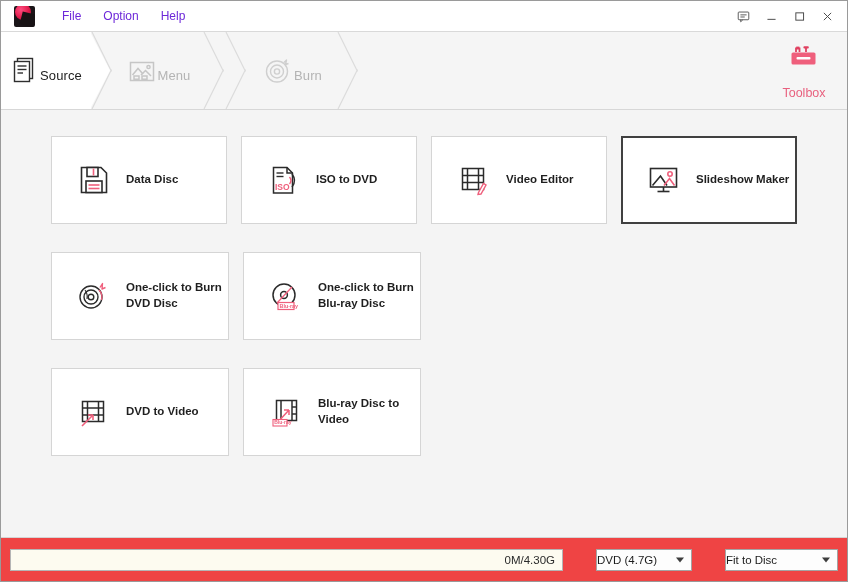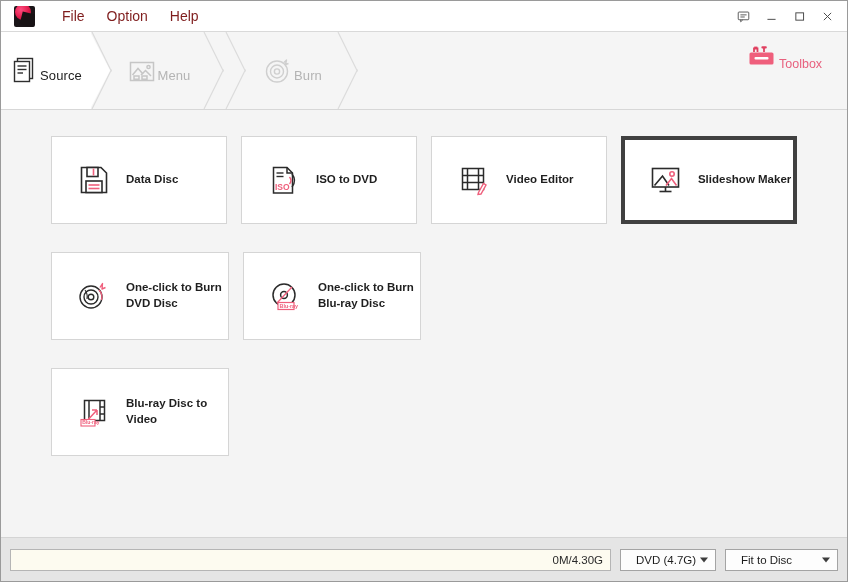--- a/index.html
+++ b/index.html
@@ -46,21 +46,21 @@
   }
   .logo::after {
     content: ""; position: absolute;
     width: 14px; height: 13px;
     left: 7px; top: 7px;
     background: #171214;
     transform: rotate(14deg);
   }
   .menubar { display: flex; align-items: center; margin-left: 16px; }
   .menu-item {
-    font-size: 14px; color: #7f1d1d;
+    font-size: 12px; color: #6d28d9;
     padding: 4px 11px; cursor: default;
     white-space: nowrap;
   }
   .wincontrols {
     position: absolute; right: 8px; top: 0;
     height: 30px; display: flex; align-items: center; gap: 4px;
   }
   .wc {
     width: 24px; height: 22px;
     display: flex; align-items: center; justify-content: center;
@@ -102,22 +102,22 @@
   }
   .chev svg { position: absolute; left: 0; top: 0; }
   .step-icon { height: 34px; display: flex; align-items: flex-end; }
   .step-label {
     font-size: 13px; margin-top: 9px; color: #b4b4b4;
     letter-spacing: .1px;
   }
   .step.active .step-label { color: #1d1d1d; }
 
   .toolbox {
-    position: absolute; right: 24px; top: 10px;
-    width: 78px; display: flex; flex-direction: row;
+    position: absolute; right: 4px; top: 10px;
+    width: 78px; display: flex; flex-direction: column;
     align-items: center; cursor: default;
   }
   .toolbox-label {
     font-size: 12.5px; color: #e8607e; margin-top: 8px;
   }
 
   
   .main {
     flex: 1 1 auto;
     background: #f4f4f4;
@@ -134,37 +134,37 @@
     width: 178px; height: 88px;
     background: #ffffff;
     border: 1px solid #d5d5d5;
     box-sizing: border-box;
     display: flex; align-items: center;
     padding-left: 22px;
     cursor: default;
     position: relative;
   }
   .card.selected {
-    border: 4px solid #404040;
+    border: 2px solid #404040;
     padding-left: 21px;
   }
   .card-icon {
     width: 40px; flex: 0 0 40px;
     display: flex; align-items: flex-start; justify-content: center;
   }
   .card-label {
     font-size: 11.5px; font-weight: bold; color: #1f1f1f;
     margin-left: 12px; line-height: 1.35;
     white-space: pre-line;
   }
 
   
   .statusbar {
     height: 44px; flex: 0 0 44px;
-    background: #e5e5e5;
+    background: #ef4444;
     border-top: 1px solid #d4d4d4;
     display: flex; align-items: center;
     padding: 0 9px;
     box-sizing: border-box;
     gap: 9px;
   }
   .capacity {
     flex: 1 1 auto; height: 22px;
     background: #fdfbf0;
     border: 1px solid #b5b5b5;
@@ -172,22 +172,23 @@
     display: flex; align-items: center; justify-content: flex-end;
     padding-right: 7px;
     font-size: 11.5px; color: #2a2a2a;
   }
   .combo {
     height: 22px; background: #fdfdfd;
     border: 1px solid #a4a4a4;
     box-sizing: border-box;
     display: flex; align-items: center;
     font-size: 11.5px; color: #1c1c1c;
-    padding-left: 15px; cursor: default;
-    position: relative;
+    padding-left: 0; cursor: default;
+    position: relative;
+    margin-left: 24px;
   }
   .combo.disc { width: 96px; }
   .combo.fit  { width: 113px; align-items: center; }
   .combo .arrow {
     position: absolute; right: 7px; top: 50%;
     transform: translateY(-50%);
     width: 0; height: 0;
     border-left: 4px solid transparent;
     border-right: 4px solid transparent;
     border-top: 5px solid #3d3d3d;
@@ -404,20 +405,34 @@
           </svg>
         </div>
         <div class="card-label">One-click to Burn
 Blu-ray Disc</div>
       </div>
     </div>
 
     <div class="grid-row">
 
 
+      <div class="card">
+        <div class="card-icon">
+          <svg width="36" height="34" viewBox="0 0 36 34" fill="none" stroke="#2b2b2b" stroke-width="1.5">
+            <rect x="6.5" y="6.5" width="21" height="20" fill="#fff"></rect>
+            <line x1="11.5" y1="6.5" x2="11.5" y2="26.5"></line>
+            <line x1="22.5" y1="6.5" x2="22.5" y2="26.5"></line>
+            <line x1="6.5" y1="13" x2="27.5" y2="13"></line>
+            <line x1="6.5" y1="20" x2="27.5" y2="20"></line>
+            <path d="M6 31 L17 20" stroke="#ef5f7c" stroke-width="1.6"></path>
+            <path d="M17 20 L17 25 M17 20 L12 20" stroke="#ef5f7c" stroke-width="1.6"></path>
+          </svg>
+        </div>
+        <div class="card-label">DVD to Video</div>
+      </div>
 
       <div class="card">
         <div class="card-icon">
           <svg width="36" height="34" viewBox="0 0 36 34" fill="none">
             <rect x="8.5" y="5.5" width="20" height="20" fill="#fff" stroke="#2b2b2b" stroke-width="1.5"></rect>
             <line x1="13" y1="5.5" x2="13" y2="25.5" stroke="#2b2b2b" stroke-width="1.5"></line>
             <line x1="24" y1="5.5" x2="24" y2="25.5" stroke="#2b2b2b" stroke-width="1.5"></line>
             <line x1="24" y1="12" x2="28.5" y2="12" stroke="#2b2b2b" stroke-width="1.5"></line>
             <line x1="24" y1="19" x2="28.5" y2="19" stroke="#2b2b2b" stroke-width="1.5"></line>
             <path d="M9 28 L21 15 M21 15 L21 20 M21 15 L16 15" stroke="#ef5f7c" stroke-width="1.5"></path>

